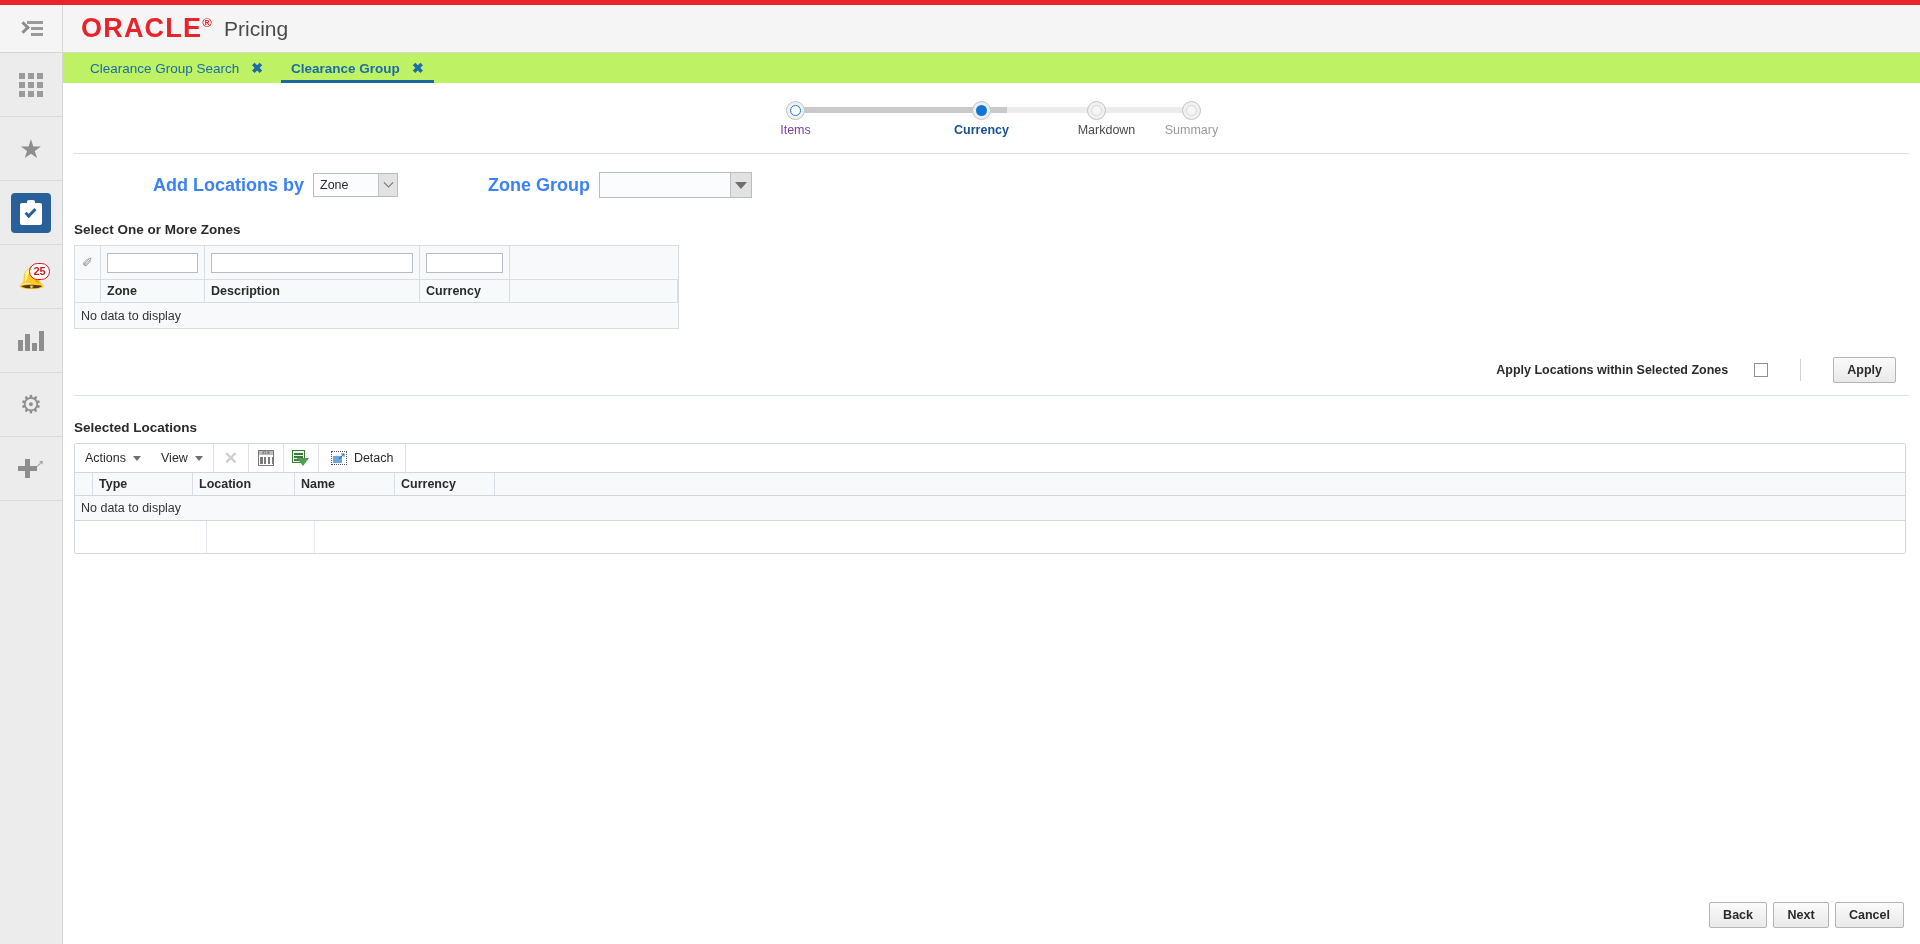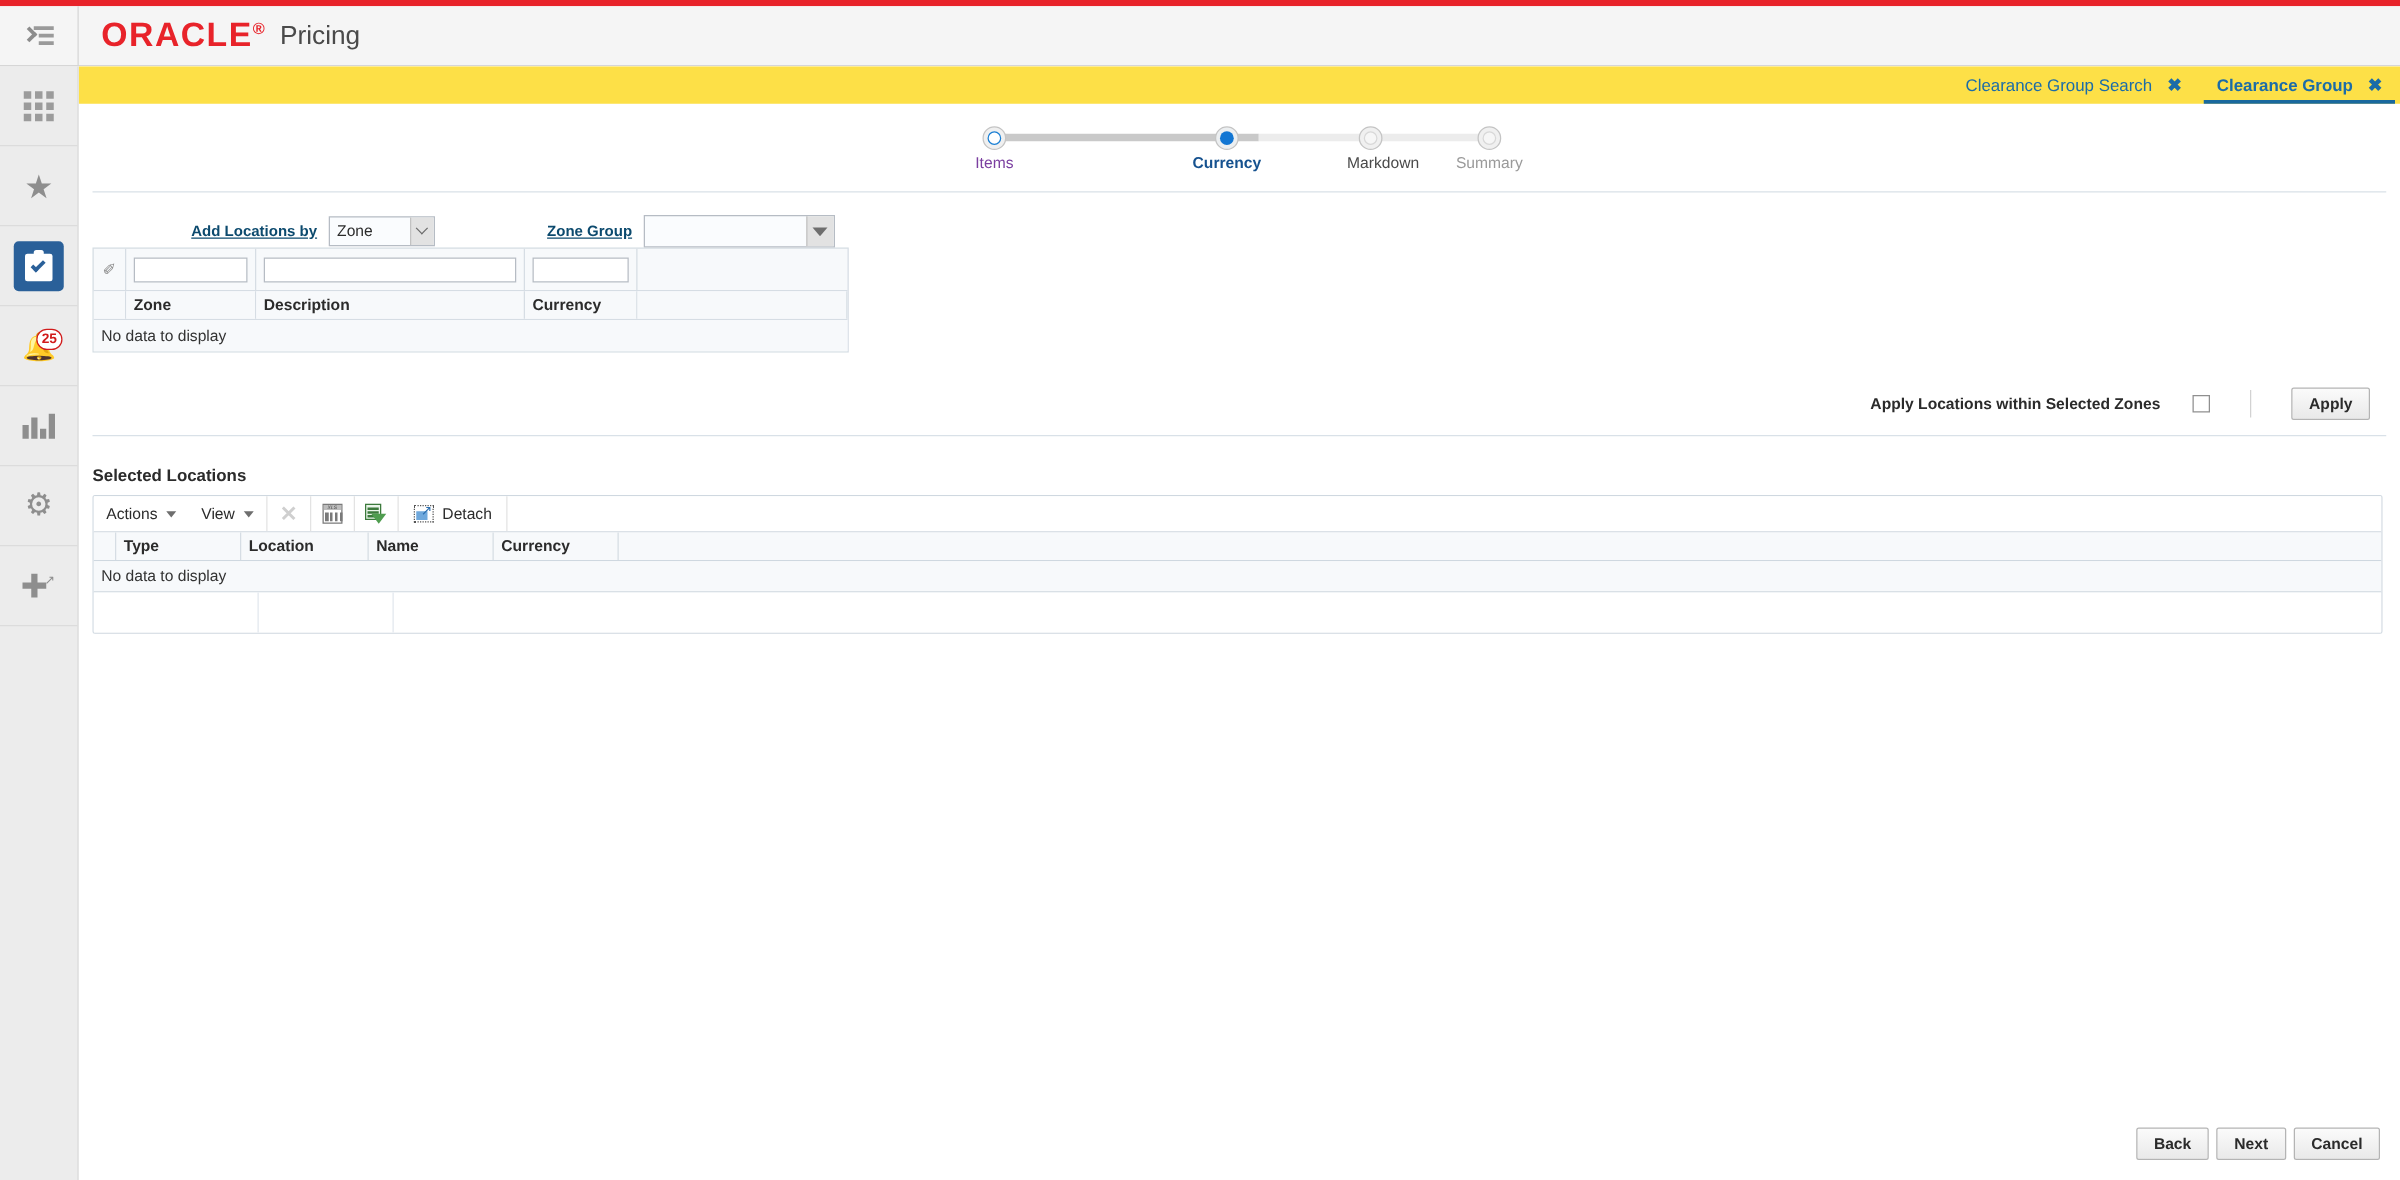--- a/index.html
+++ b/index.html
@@ -150,22 +150,21 @@
   .ic-plus .v { position:absolute; top:1px; left:7px; width:5px; height:19px; background:#8e8e8e; }
   .ic-plus .arr { position:absolute; top:0px; right:0px; font-size:10px; color:#8e8e8e; }
 
   
   .main { flex: 1 1 auto; position: relative; background: #fff; overflow: hidden; }
 
   
   .tab-strip {
     height: 30px; display: flex; align-items: flex-end;
     padding-left: 13px; border-bottom: 0;
-    background: #fde047;
-    justify-content: flex-end;
+    background: #bef264;
   }
   .tab {
     display: flex; align-items: center; gap: 12px;
     padding: 0 14px 7px 14px; font-size: 13.5px; color: #1b6ca8;
     cursor: pointer; position: relative;
   }
   .tab .tab-x { color: #1b6ca8; font-size: 14px; font-weight: bold; cursor: pointer; }
   .tab.active { font-weight: bold; }
   .tab.active::after {
     content: ''; position: absolute; bottom: 0; left: 4px; right: 4px;
@@ -212,21 +211,21 @@
 
   .hr-line { height: 1px; background: #d9e1e8; margin: 12px 11px 0 11px; }
 
   
   .form-row {
     display: flex; align-items: center;
     padding: 18px 0 0 11px;
   }
   .fld { display: flex; align-items: center; }
   .fld-label {
-    font-size: 12px; font-weight: bold; color: #0c4a6e; margin-right: 9px; text-decoration: underline;
+    font-size: 18px; font-weight: bold; color: #3b82f6; margin-right: 9px;
   }
   .sel-box {
     display: flex; align-items: stretch; height: 24px;
     border: 1px solid #b6bcc4; background: #fafcfe;
     width: 85px; position: relative;
   }
   .sel-box .val {
     flex: 1 1 auto; display:flex; align-items:center; padding-left: 6px;
     font-size: 12.5px; color: #2b2b2b;
   }
@@ -528,20 +527,21 @@
         <span class="fld-label">Zone Group</span>
         <div class="lov-box">
           <input class="zf-input val" style="border: none; background: transparent; height: 100%;" placeholder="">
           <span class="lov-btn">
               <span class="tri-down"></span>
             </span>
         </div>
       </div>
     </div>
 
+    <div class="sec-title">Select One or More Zones</div>
 
     <div class="zones-table">
       <div class="ztbl-filter">
         <div class="zf-cell pen">
             <span class="pen-icon">✐</span>
           </div>
         <div class="zf-cell zc-zone">
           <input class="zf-input" style="">
         </div>
         <div class="zf-cell zc-desc">

